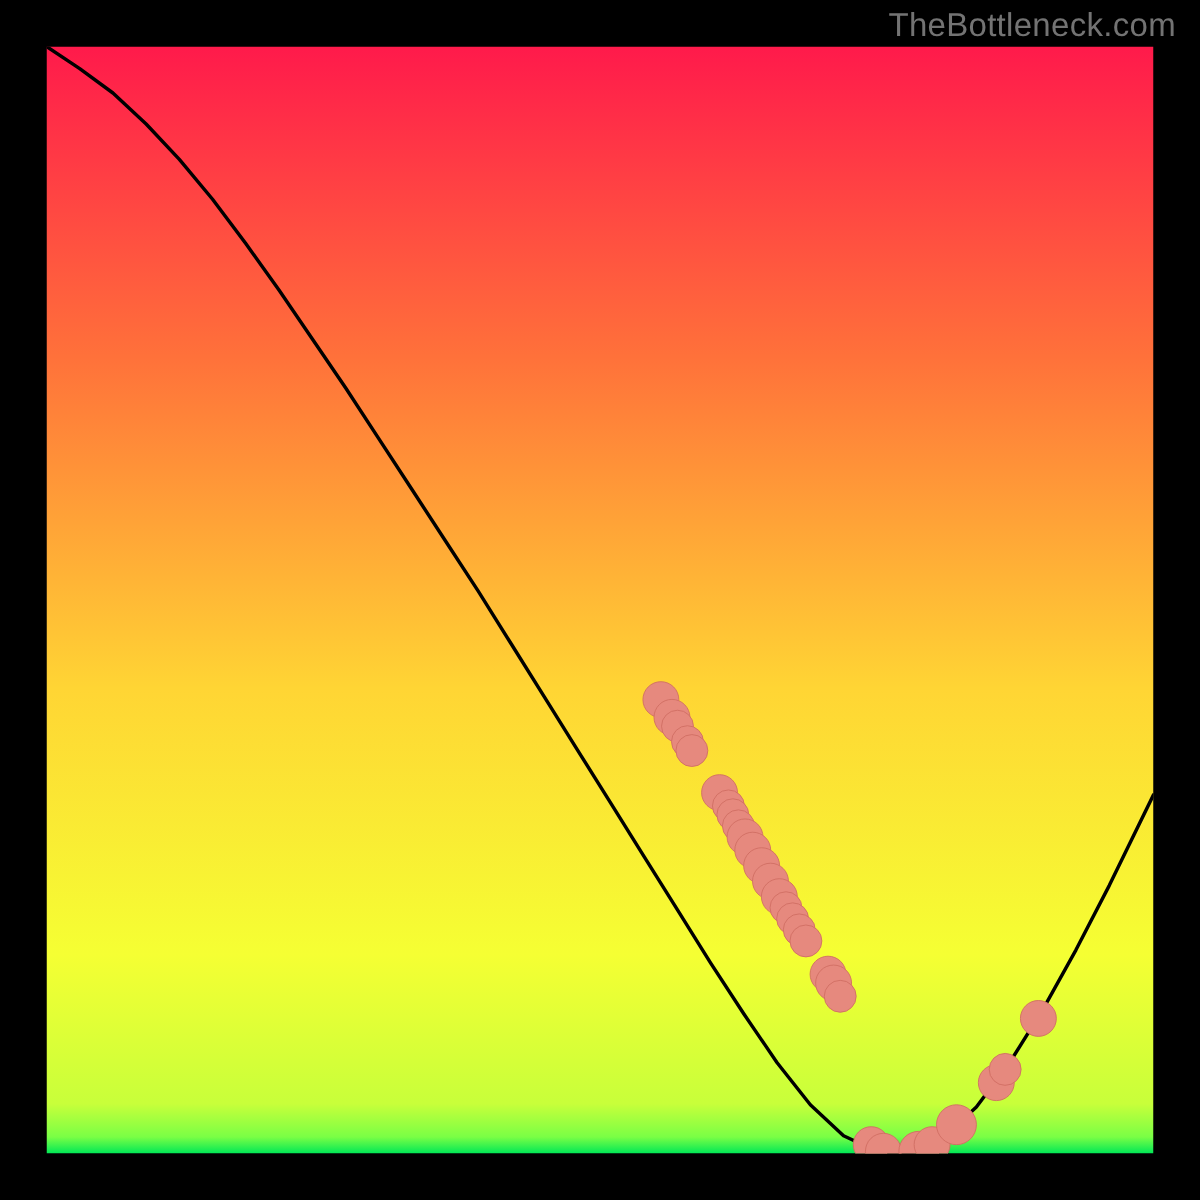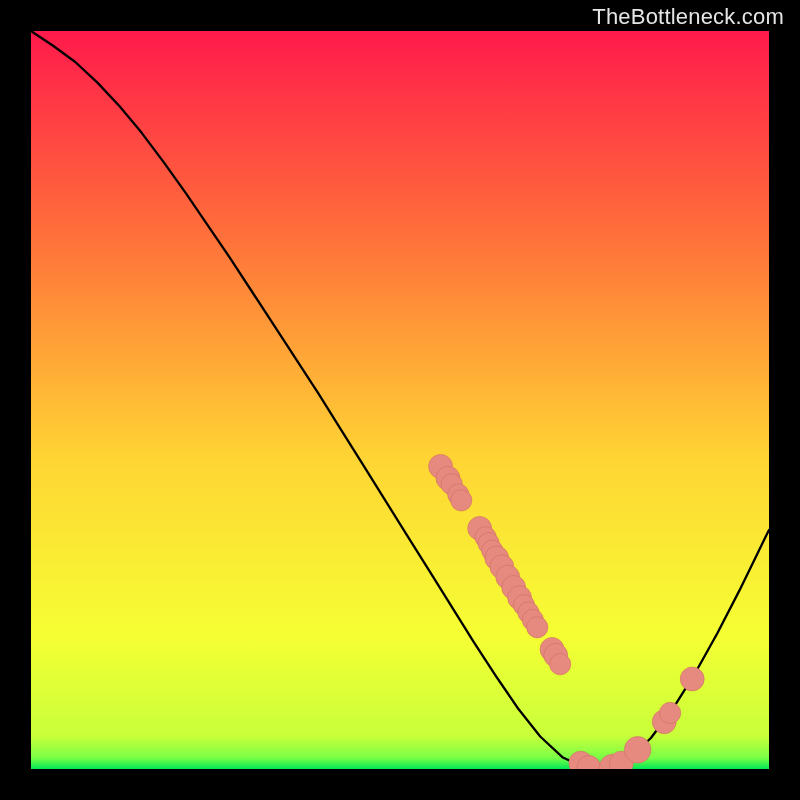--- a/index.html
+++ b/index.html
@@ -13,21 +13,21 @@
   .stage {
     position: relative;
     width: 800px;
     height: 800px;
     background: #000;
   }
   .watermark {
     position: absolute;
     top: 4px;
     right: 16px;
-    color: #e5e5e5;
+    color: #737373;
     font-size: 22px;
     font-weight: 500;
     letter-spacing: 0.2px;
     user-select: none;
   }
   .plot {
     position: absolute;
     left: 31px;
     top: 31px;
     width: 738px;

